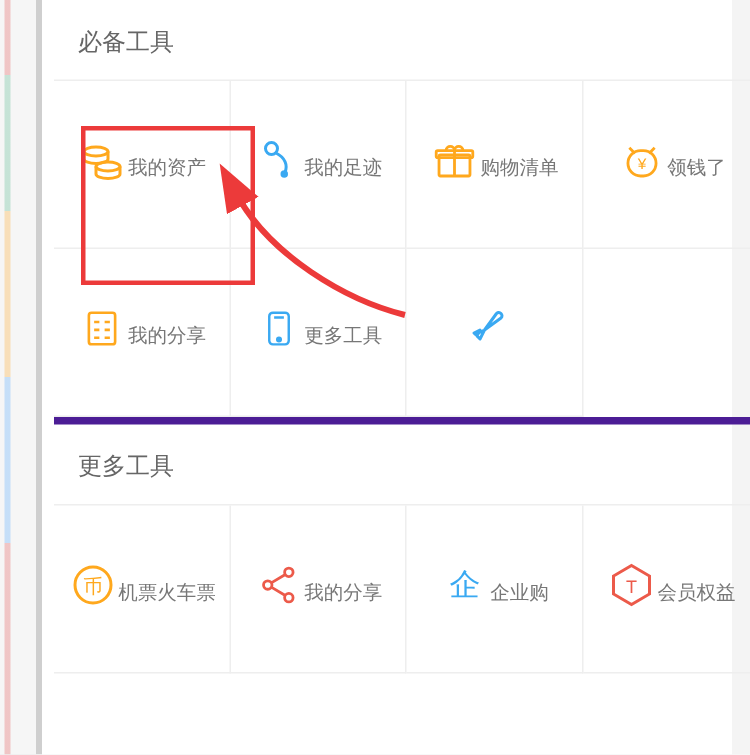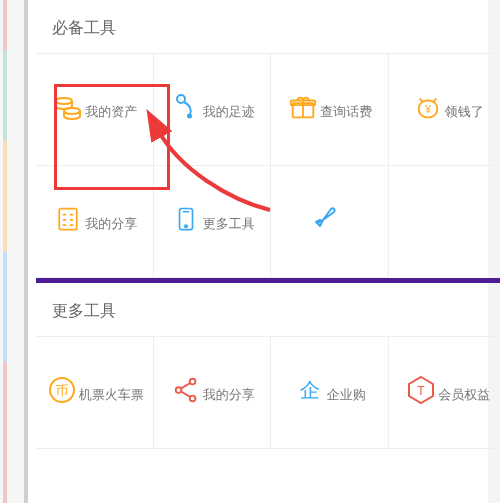--- a/index.html
+++ b/index.html
@@ -58,21 +58,21 @@
       <div class="cell">
         <span class="icon">
           <svg viewBox="0 0 32 32" width="30" height="30">
               <g fill="none" stroke="#ffa81d" stroke-width="2">
                 <rect x="5" y="12" width="22" height="15" rx="1"></rect>
                 <rect x="3" y="9" width="26" height="5" rx="1"></rect>
                 <path d="M16 9v18M10 9c0-4 6-4 6 0M22 9c0-4-6-4-6 0"></path>
               </g>
             </svg>
         </span>
-        <span class="label">查询话费</span>
+        <span class="label">购物清单</span>
       </div>
 
 
       <div class="cell">
         <span class="icon">
           <svg viewBox="0 0 32 32" width="30" height="30">
               <g fill="none" stroke="#ffa81d" stroke-width="2">
                 <path d="M7 7l4 4M25 7l-4 4"></path>
                 <rect x="6" y="9" width="20" height="18" rx="9"></rect>
                 <text x="16" y="22" text-anchor="middle" font-size="11" fill="#ffa81d" stroke="none">¥</text>

